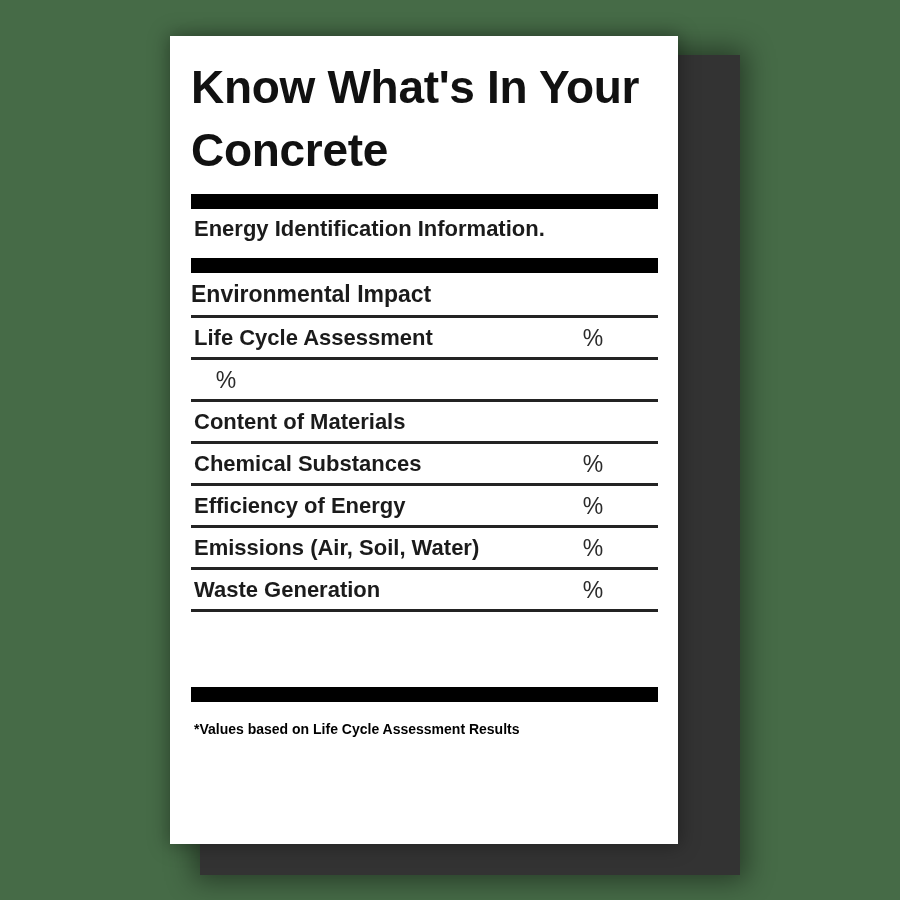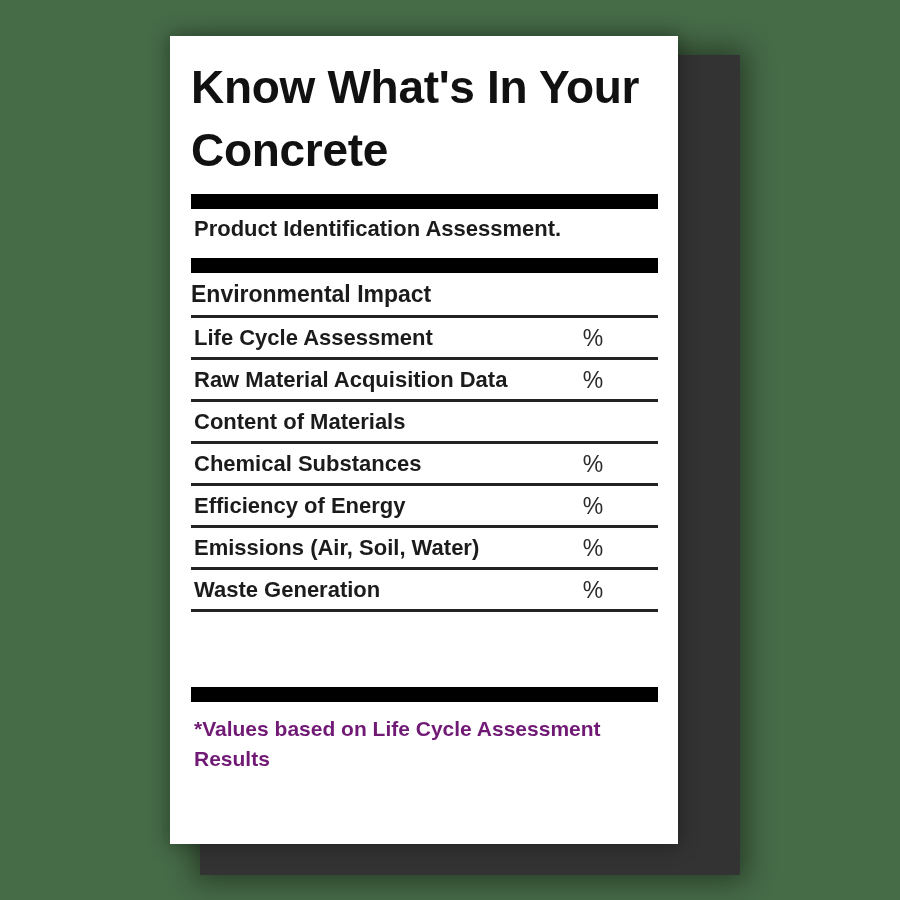--- a/index.html
+++ b/index.html
@@ -119,56 +119,55 @@
     line-height: 28px;
   }
   .ident-row.last {
     border-bottom: none;
   }
   .spacer {
     height: 75px;
   }
   .footnote {
     width: 450px;
-    font-size: 21px;
-    font-weight: 600;
-    color: #701a75;
+    font-size: 14px;
+    font-weight: 600;
+    color: #000000;
     line-height: 30px;
     padding-top: 12px;
     padding-left: 3px;
   }
 </style>
 </head>
 <body>
 
 <div id="stage">
 
   <div class="shadow-plate"></div>
 
   <div class="label-card">
     <div class="inner">
 
       <h1 class="title">Know What's In Your Concrete</h1>
 
       <div class="bar-thick"></div>
 
 
-      <div class="ident-row last">Product Identification Assessment.</div>
+      <div class="ident-row last">Energy Identification Information.</div>
 
       <div class="bar-thick bar-second"></div>
 
       <div class="section-head">Environmental Impact</div>
 
       <div class="row">
         <span class="row-label">Life Cycle Assessment</span>
         <span class="row-value">%</span>
       </div>
 
       <div class="row">
-        <span class="row-label">Raw Material Acquisition Data</span>
         <span class="row-value">%</span>
       </div>
 
       <div class="row">
         <span class="row-label">Content of Materials</span>
         <span class="row-value"></span>
       </div>
 
       <div class="row">
         <span class="row-label">Chemical Substances</span>

